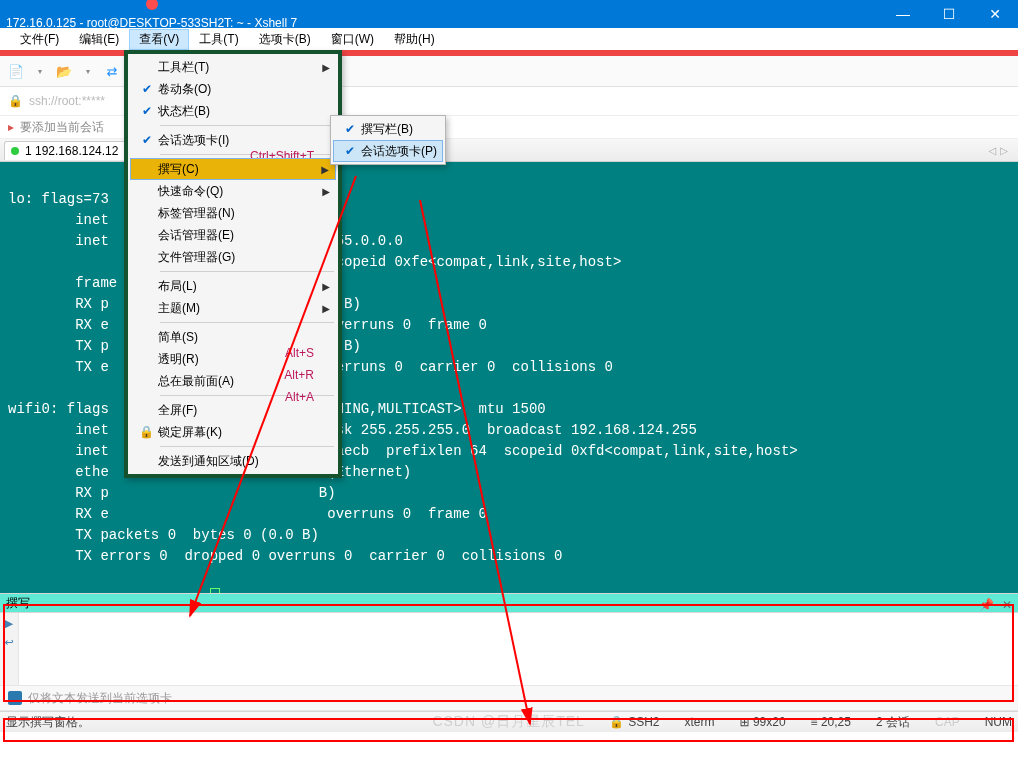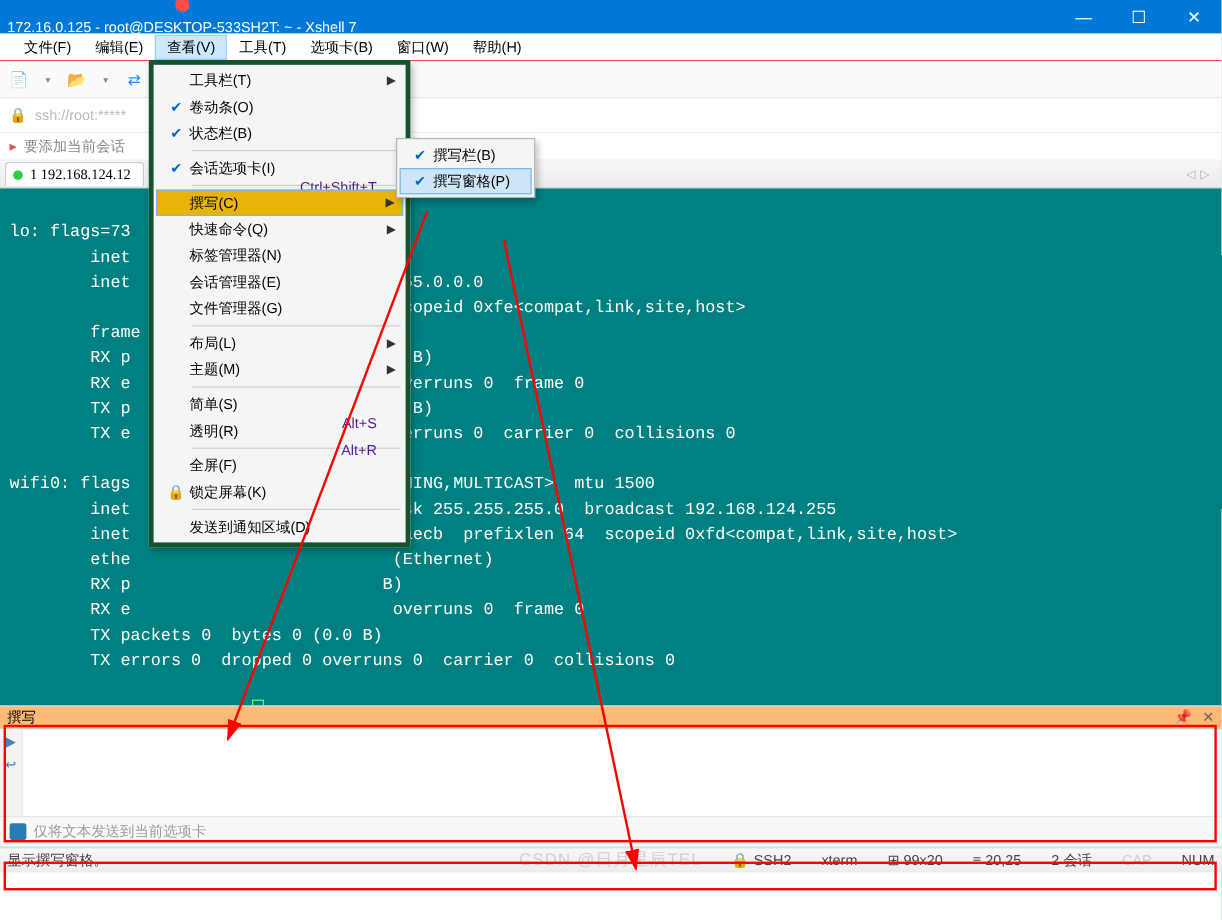--- a/index.html
+++ b/index.html
@@ -24,21 +24,21 @@
   }
   .titlebar .title-left { display:flex; align-items:center; gap:6px;flex-direction:column; }
   .titlebar .title-left .app-icon { width:12px;height:12px;background:#ff4d4d;border-radius:50%; }
   .titlebar .win-controls { display:flex; height:100%; }
   .titlebar .win-controls div {
     width:46px; display:flex; align-items:center; justify-content:center;
     color:#fff; font-size:14px;
   }
   .titlebar .win-controls .close { background:transparent; }
   .menubar {
-    background:#fff; border-bottom:1px solid #ef4444;
+    background:#fff; border-bottom:6px solid #ef4444;
     display:flex; align-items:center; height:22px; padding-left:10px;
     font-size:12px; color:#000;
   }
   .menubar .mitem { padding:2px 10px; cursor:default; }
   .menubar .mitem.active { background:#cce8ff; border:1px solid #99d1ff; padding:1px 9px; }
   .toolbar {
     height:30px; border-bottom:1px solid #e1e1e1;
     display:flex; align-items:center; padding:0 6px; gap:4px;
     background:#fafafa;
   }
@@ -58,21 +58,21 @@
     padding:0 8px; background:#fff; color:#888; border-bottom:1px solid #eee;
   }
   .session-hint .flag { color:#d9534f; }
   .tabs {
     display:flex; align-items:center; height:22px; padding:0 4px;
     background:linear-gradient(#f7f7f7,#ececec); border-bottom:1px solid #d0d0d0;
   }
   .tabs .tab {
     display:flex; align-items:center; gap:6px; font-size:12px;
     padding:2px 10px 2px 6px; border:1px solid #ccc; border-bottom:none;
-    background:#fff; border-radius:3px 3px 0 0;font-family:Liberation Serif, serif;
+    background:#fff; border-radius:3px 3px 0 0;
   }
   .tabs .dot { width:8px;height:8px;border-radius:50%;background:#2ecc40;display:inline-block; }
   .tabs .nav { margin-left:auto; display:flex; gap:4px; color:#aaa; font-size:10px; padding-right:6px;}
   .terminal {
     background:#008080;
     color:#ffffff;
     font-family:"Consolas","Courier New",monospace;
     font-size:14px;
     line-height:1.5;
     padding:6px 8px 10px 8px;
@@ -80,22 +80,22 @@
     height:431px;
     box-sizing:border-box;
     overflow:hidden;
     position:relative;
   }
   .terminal .prompt .cursor { display:inline-block;width:8px;height:14px;border:1px solid #6f6;}
   .compose-wrap {
     position:relative;
   }
   .compose-title {
-    display:flex; justify-content:space-between; align-items:center;
-    background:#fdba74; border-top:1px solid #d6d6d6; border-bottom:1px solid #d6d6d6;
+    display:flex; justify-content:space-between; align-items:flex-end;
+    background:#5eead4; border-top:1px solid #d6d6d6; border-bottom:1px solid #d6d6d6;
     height:18px; padding:0 6px; font-size:12px;
   }
   .compose-title .right { display:flex; gap:8px; color:#666; }
   .compose-body {
     display:flex; height:72px; background:#fff;
   }
   .compose-body .side {
     width:18px; background:#f3f3f3; border-right:1px solid #e6e6e6;
     display:flex; flex-direction:column; align-items:center; gap:6px; padding-top:4px;
   }
@@ -122,21 +122,21 @@
     box-shadow:2px 3px 6px rgba(0,0,0,.25);
     z-index:50; font-size:12px; color:#000;
     padding:2px;
   }
   .dropdown .mi {
     display:flex; align-items:center;
     height:22px; padding:0 22px 0 6px; position:relative; cursor:default;
   }
   .dropdown .mi .chk { width:22px; text-align:center; color:#0066cc; font-size:12px; }
   .dropdown .mi .label { flex:1; }
-  .dropdown .mi .hint  { color:#4c1d95; margin-left:auto;margin-top:32px; }
+  .dropdown .mi .hint  { color:#be185d; margin-left:auto;margin-top:32px; }
   .dropdown .mi .arrow { position:absolute; right:6px; font-size:10px; color:#333; }
   .dropdown .mi.hover  { background:#eab308; border:1px solid #7eb4ea; height:20px; padding-right:21px; padding-left:5px;}
   .dropdown .sep { height:1px; background:#d0d0d0; margin:3px 2px 3px 30px; }
   .submenu {
     position:absolute; top:115px; left:330px;
     width:110px; background:#f5f5f5; border:1px solid #b5b5b5;
     box-shadow:2px 3px 6px rgba(0,0,0,.25);
     z-index:60; font-size:12px; padding:2px;
   }
   .submenu .mi { display:flex; align-items:center; height:22px; padding:0 6px; }
@@ -319,20 +319,25 @@
   <div class="mi">
       <span class="chk"></span>
       <span class="label">简单(S)</span>
       <span class="hint">Alt+S</span>
     </div>
   <div class="mi">
       <span class="chk"></span>
       <span class="label">透明(R)</span>
       <span class="hint">Alt+R</span>
     </div>
+  <div class="mi">
+      <span class="chk"></span>
+      <span class="label">总在最前面(A)</span>
+      <span class="hint">Alt+A</span>
+    </div>
   <div class="sep"></div>
   <div class="mi">
       <span class="chk"></span>
       <span class="label">全屏(F)</span>
     </div>
   <div class="mi">
       <span class="chk">🔒</span>
       <span class="label">锁定屏幕(K)</span>
     </div>
   <div class="sep"></div>
@@ -342,21 +347,21 @@
     </div>
 </div>
 
 <div class="submenu">
   <div class="mi">
       <span class="chk">✔</span>
       <span>撰写栏(B)</span>
     </div>
   <div class="mi hover">
       <span class="chk">✔</span>
-      <span>撰写窗格(P)</span>
+      <span>会话选项卡(P)</span>
     </div>
 </div>
 
 <div class="anno-box" style="left:3px; top:604px; width:1007px; height:94px;"></div>
 <div class="anno-box" style="left:3px; top:718px; width:1007px; height:20px;"></div>
 
 <svg class="anno" width="1018" height="767">
   <defs>
     <marker id="ah" markerWidth="10" markerHeight="10" refX="8" refY="3" orient="auto">
       <path d="M0,0 L0,6 L9,3 z" fill="#ff0000"></path>

